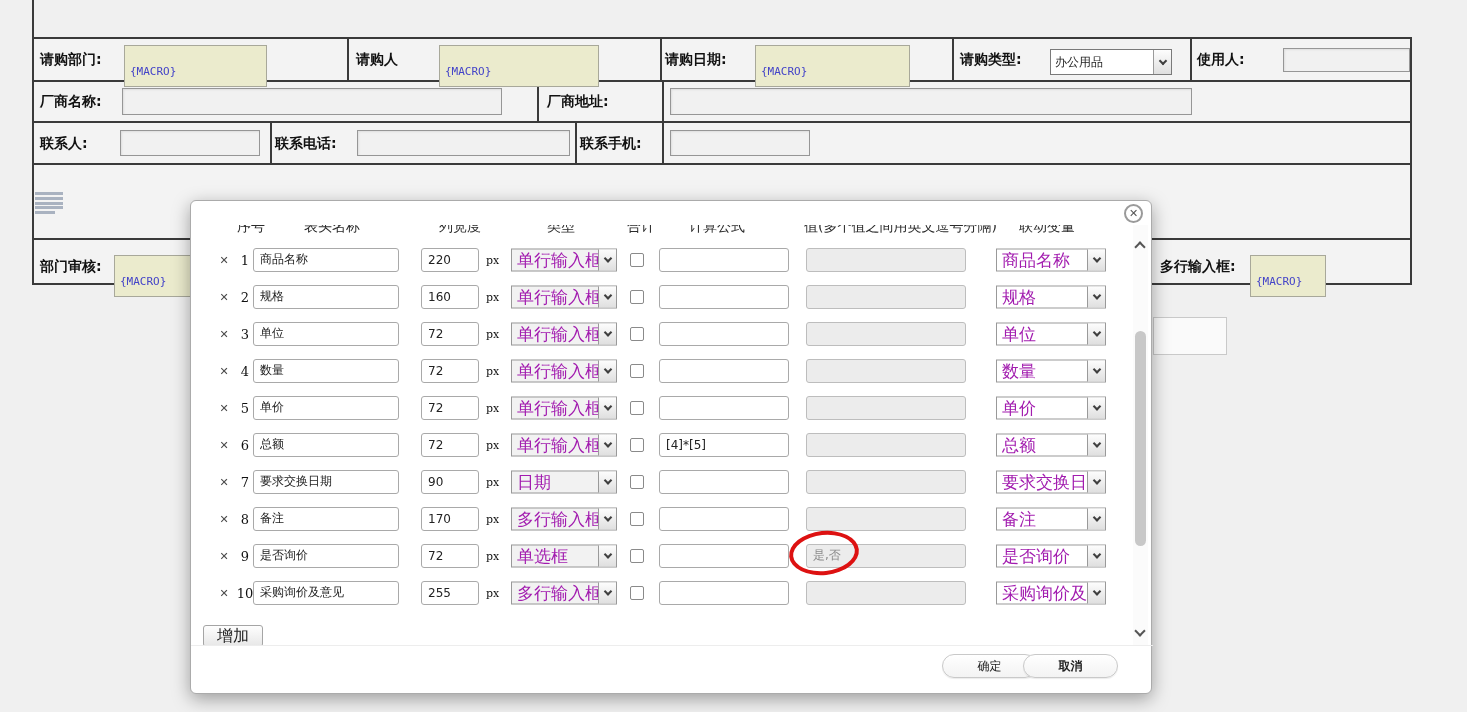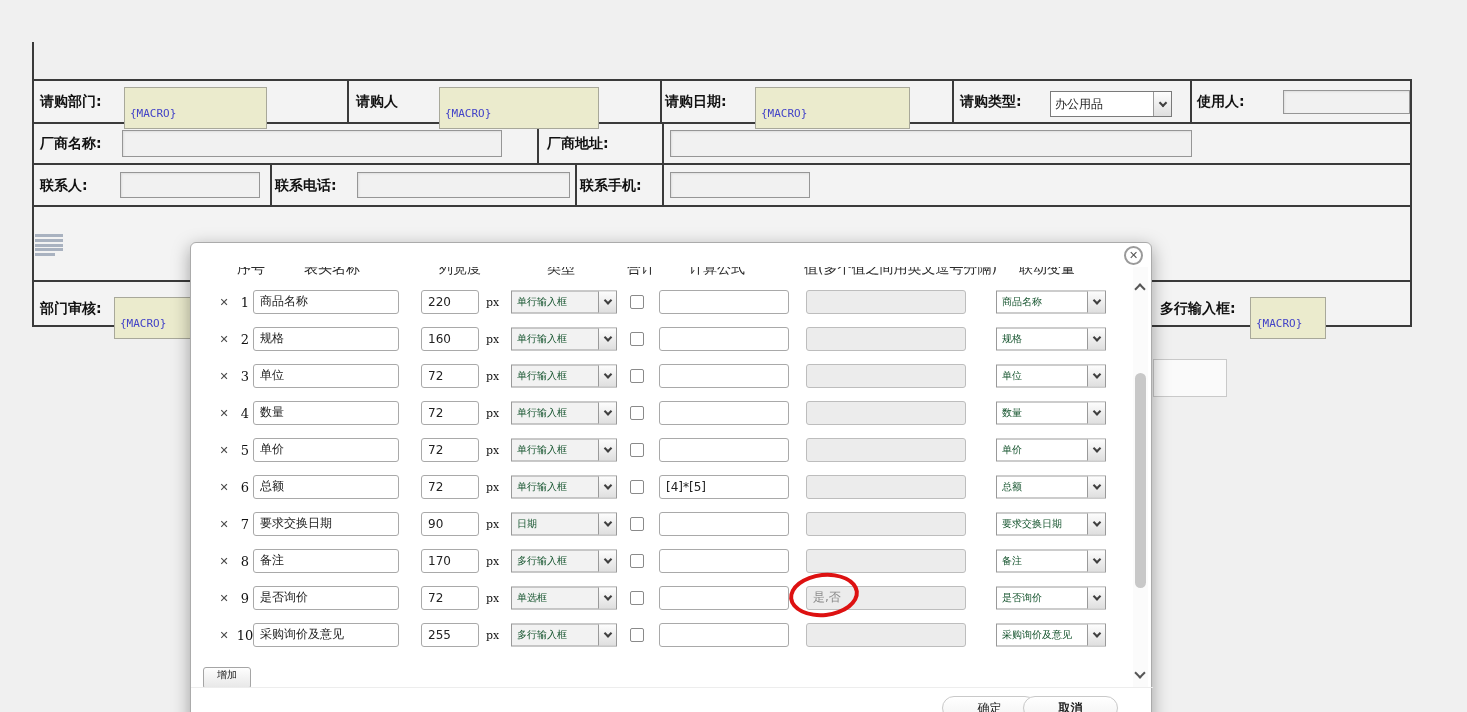--- a/index.html
+++ b/index.html
@@ -1,18 +1,18 @@
 <!DOCTYPE html>
 <html><head>
 <meta charset="utf-8">
 <style>
   * { margin:0; padding:0; box-sizing:border-box; }
   html,body { width:1467px; height:712px; }
   body { font-family:"DejaVu Sans","Liberation Sans",sans-serif; background:#f0f0f0; position:relative; overflow:hidden; }
-  .abs { position:absolute;margin-top:42px; }
+  .abs { position:absolute; }
 
   
   #form-box { left:32px; top:37px; width:1380px; height:248px; border:2px solid #3a3a3a; background:#f3f3f3; }
   .hline { position:absolute; left:0; right:0; height:2px; background:#3a3a3a; }
   .vline { position:absolute; width:2px; background:#3a3a3a; }
   .flabel { position:absolute; font-weight:bold; font-size:14px; color:#111; white-space:nowrap; }
   .finput { position:absolute; background:#f1f1f1; border:1px solid #969696; box-shadow:inset 1px 1px 2px rgba(0,0,0,.08); }
   .macro { position:absolute; background:#ebebcd; border:1px solid #a8a89a; color:#4343c8; font-family:"DejaVu Sans Mono","Liberation Mono",monospace; font-size:11px; line-height:1; padding:20px 5px; }
   .fselect { position:absolute; background:#fff; border:1px solid #7a7a7a; display:flex; align-items:center; }
   .fselect .txt { flex:1; font-size:12px; padding-left:4px; color:#222; white-space:nowrap; overflow:hidden; }
@@ -34,27 +34,27 @@
   #modal-rows { position:absolute; left:0; top:16px; width:962px; }
   .mrow { position:relative; height:37px; }
   .mrow > * { position:absolute; top:50%; transform:translateY(-50%); }
   .c-del { left:26px; width:14px; text-align:center; color:#4a4a4a; font-size:11px; font-weight:bold; cursor:pointer; }
   .c-num { left:42px; width:24px; text-align:center; font-family:"DejaVu Serif","Liberation Serif",serif; font-size:13px; color:#111; }
   .minput { height:24px; background:#fff; border:1px solid #a9a9a9; border-radius:3px; font-size:12px; padding:0 6px; color:#222; font-family:inherit; }
   .c-name { left:62px; width:146px; }
   .c-width { left:230px; width:58px; }
   .c-px { left:295px; font-family:"DejaVu Serif","Liberation Serif",serif; font-size:11px; color:#111; }
   .fake-select { height:23px; border:1px solid #999; display:flex; align-items:center; background:#fff; cursor:pointer; }
-  .fake-select .txt { flex:1; font-size:10px; color:#14532d; padding-left:5px; white-space:nowrap; overflow:hidden; }
+  .fake-select .txt { flex:1; font-size:17px; color:#a21caf; padding-left:5px; white-space:nowrap; overflow:hidden; }
   .c-type { left:320px; width:106px; background:#f2f2f2; }
   .c-check { left:439px; width:14px; height:14px; border:1px solid #8a8a8a; border-radius:2px; background:#fff; cursor:pointer; }
   .c-formula { left:468px; width:130px; }
   .c-value { left:615px; width:160px; background:#ececec; border-color:#bdbdbd; color:#8a8a8a; }
   .c-link { left:805px; width:110px; }
-  #add-btn { position:absolute; left:12px; top:400px; height:22px; padding:0 13px; font-size:10px; color:#222; background:linear-gradient(#fefefe,#e7e7e7); border:1px solid #a5a5a5; border-radius:3px; cursor:pointer; }
+  #add-btn { position:absolute; left:12px; top:400px; height:22px; padding:0 13px; font-size:16px; color:#222; background:linear-gradient(#fefefe,#e7e7e7); border:1px solid #a5a5a5; border-radius:3px; cursor:pointer; }
   
   #scrollbar { position:absolute; right:5px; top:0; width:15px; height:421px; background:#fbfbfb; }
   #scroll-thumb { position:absolute; left:2px; top:106px; width:11px; height:215px; background:#c8c8c8; border-radius:6px; }
   .schev { position:absolute; left:3px; width:8px; height:8px; border-right:2px solid #555; border-bottom:2px solid #555; }
   #scroll-up { top:18px; transform:rotate(-135deg); }
   #scroll-down { top:402px; transform:rotate(45deg); }
   
   .dlg-btn { position:absolute; top:453px; width:95px; height:24px; background:linear-gradient(#ffffff,#f3f3f3); border:1px solid #c9c9c9; border-radius:12px; font-size:12px; color:#222; text-align:center; line-height:22px; box-shadow:0 1px 1px rgba(0,0,0,.08); cursor:pointer; }
   #ok-btn { left:751px; }
   #cancel-btn { left:832px;font-weight:bold; }

